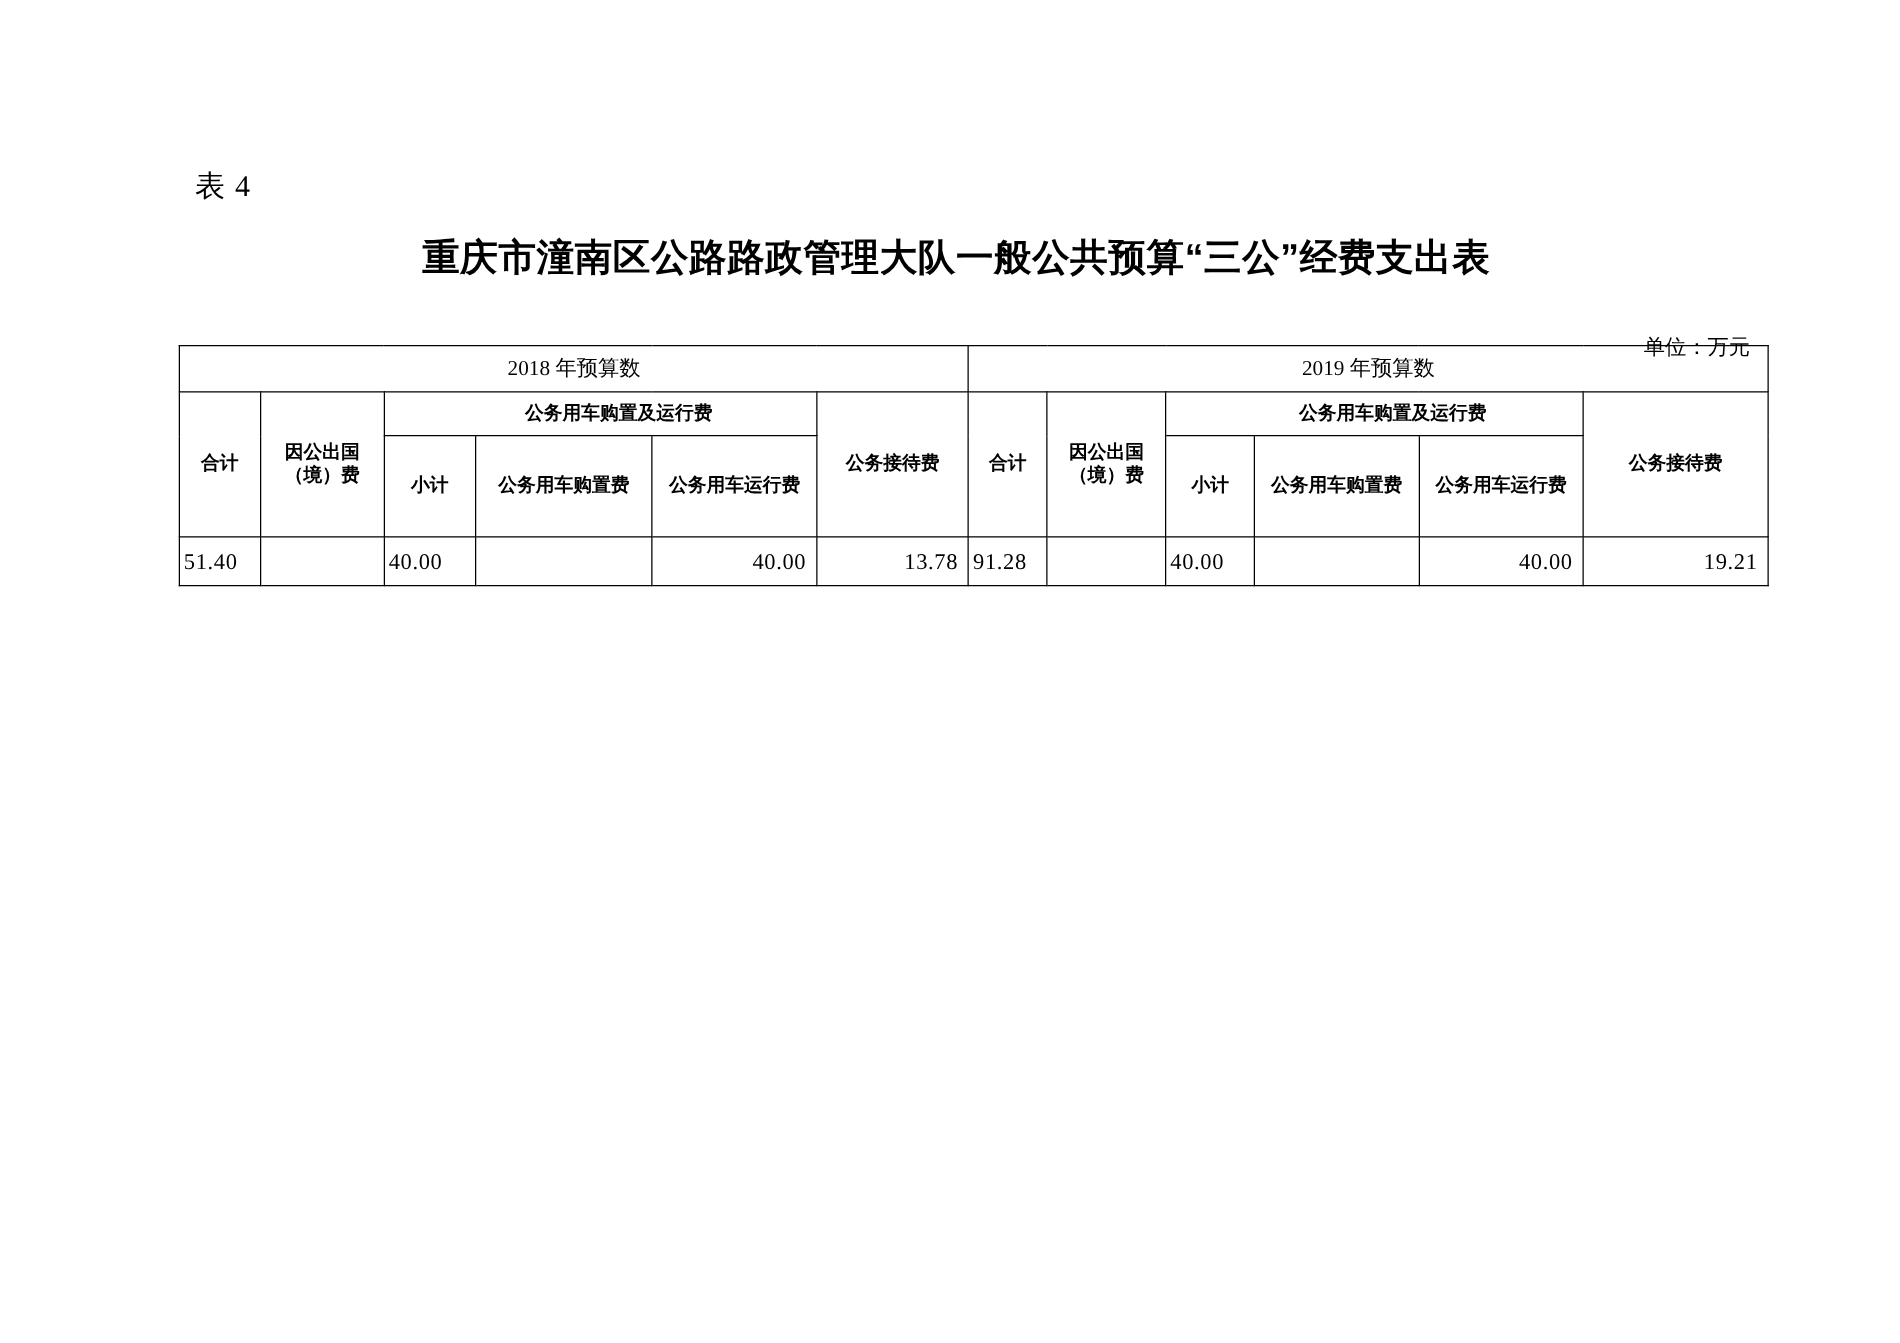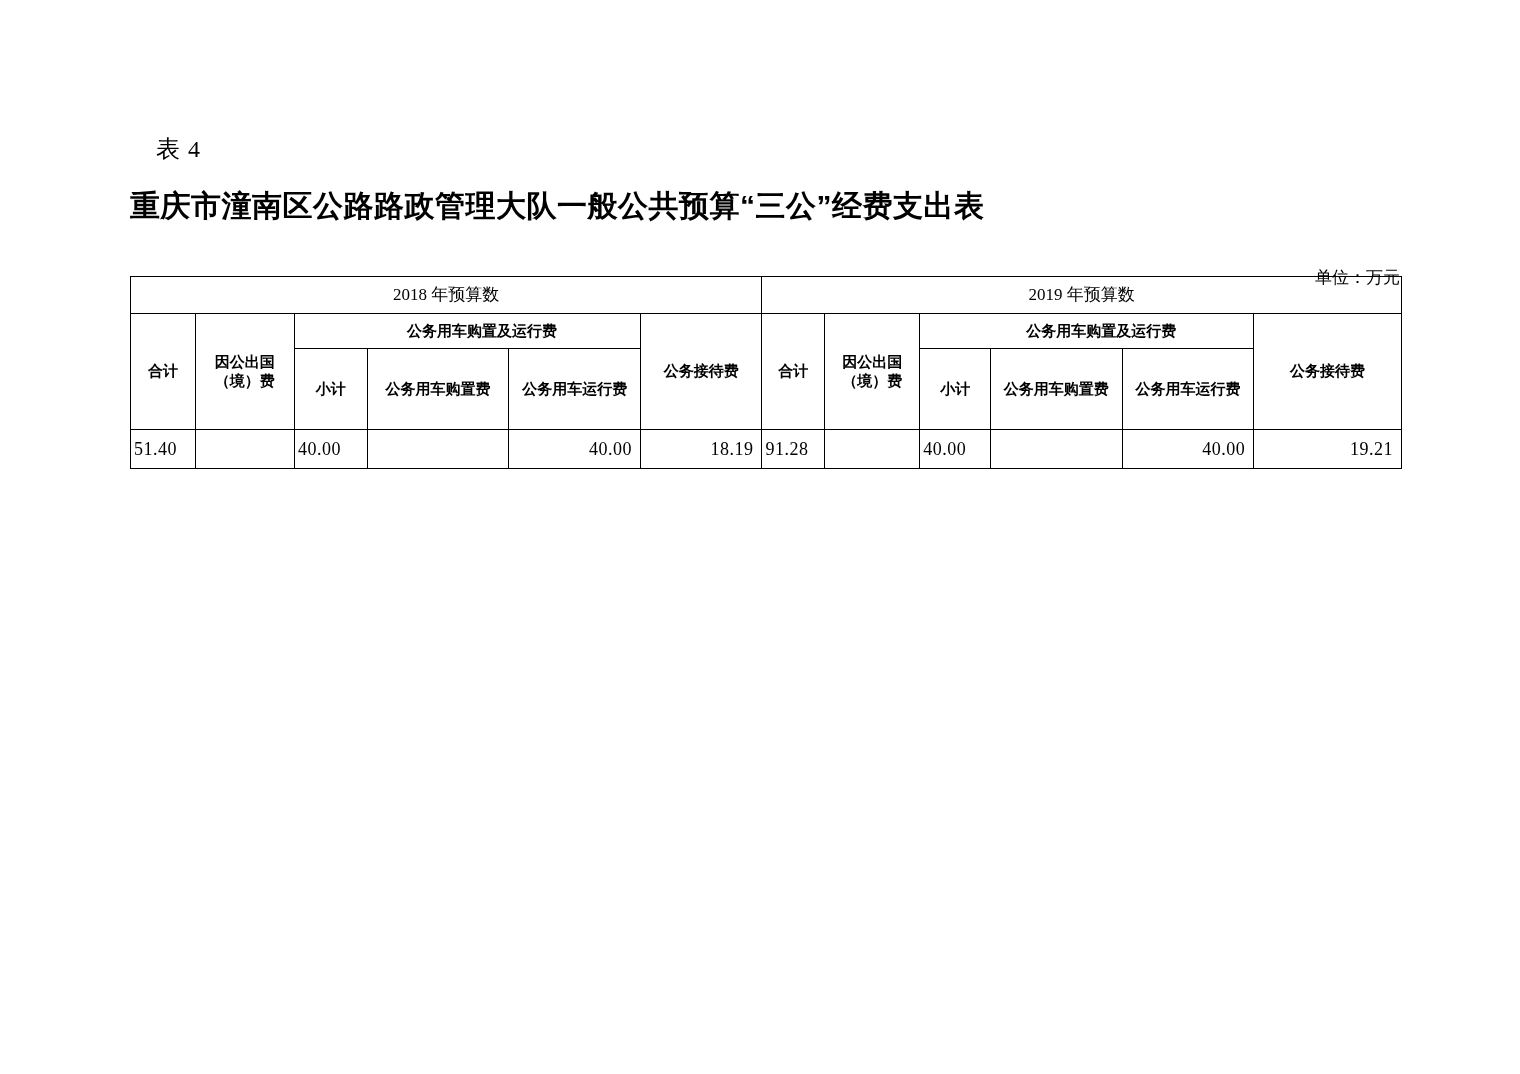--- a/index.html
+++ b/index.html
@@ -27,36 +27,37 @@
     font-size: 24px;
     font-family: "Liberation Serif", serif;
     letter-spacing: 1px;
     margin-left: 28px;
   }
   .doc-title {
     position: absolute;
     left: 130px;
     top: 186px;
     width: 1270px;
+    text-align: center;
     font-size: 30px;
     font-weight: bold;
     font-family: "Liberation Sans", sans-serif;
     letter-spacing: 0.5px;
     white-space: nowrap;
   }
   .unit-note {
     position: absolute;
     right: 120px;
     top: 266px;
     font-size: 17px;
     font-family: "Liberation Sans", sans-serif;
   }
   .table-wrap {
     position: absolute;
-    left: 130px;
+    left: 143px;
     top: 276px;
     width: 1272px;
   }
   table.budget {
     border-collapse: collapse;
     width: 1272px;
     table-layout: fixed;
   }
   table.budget td {
     border: 1px solid #000000;
@@ -151,21 +152,21 @@
           <td class="leaf">公务用车购置费</td>
           <td class="leaf">公务用车运行费</td>
         </tr>
 
         <tr>
           <td class="num center">51.40</td>
           <td class="num"></td>
           <td class="num center">40.00</td>
           <td class="num"></td>
           <td class="num">40.00</td>
-          <td class="num">18.19</td>
+          <td class="num">13.78</td>
           <td class="num center">91.28</td>
           <td class="num"></td>
           <td class="num center">40.00</td>
           <td class="num"></td>
           <td class="num">40.00</td>
           <td class="num">19.21</td>
         </tr>
       </tbody>
     </table>
   </div>

